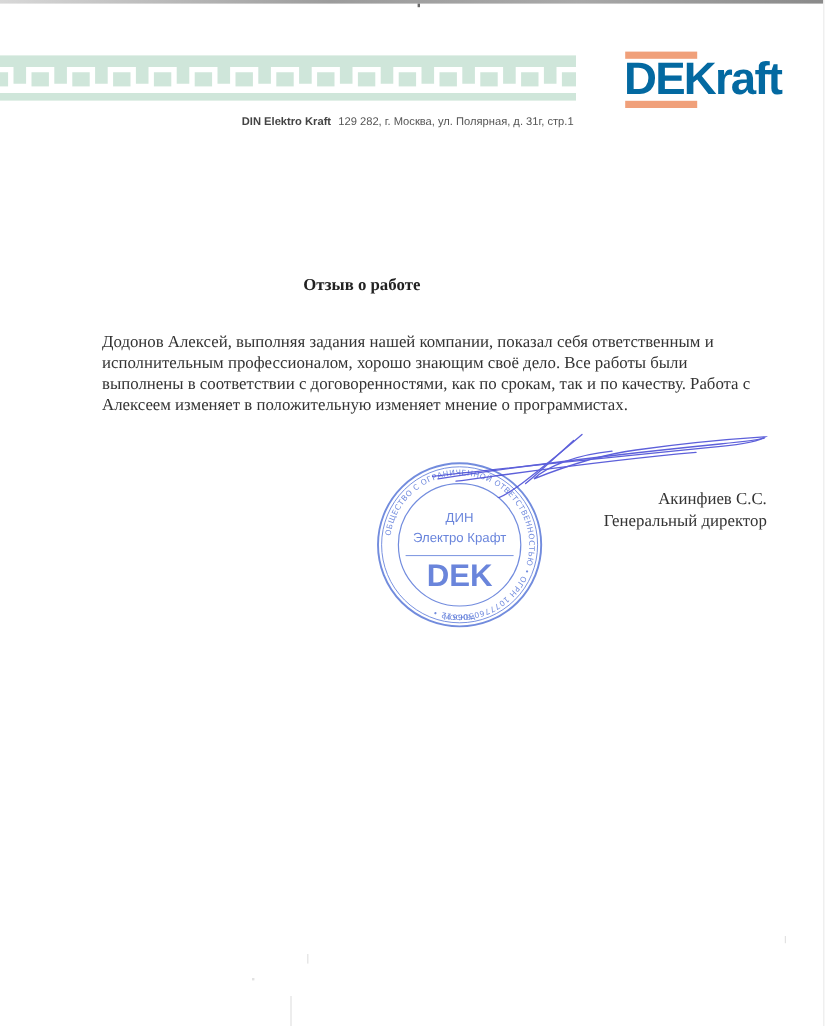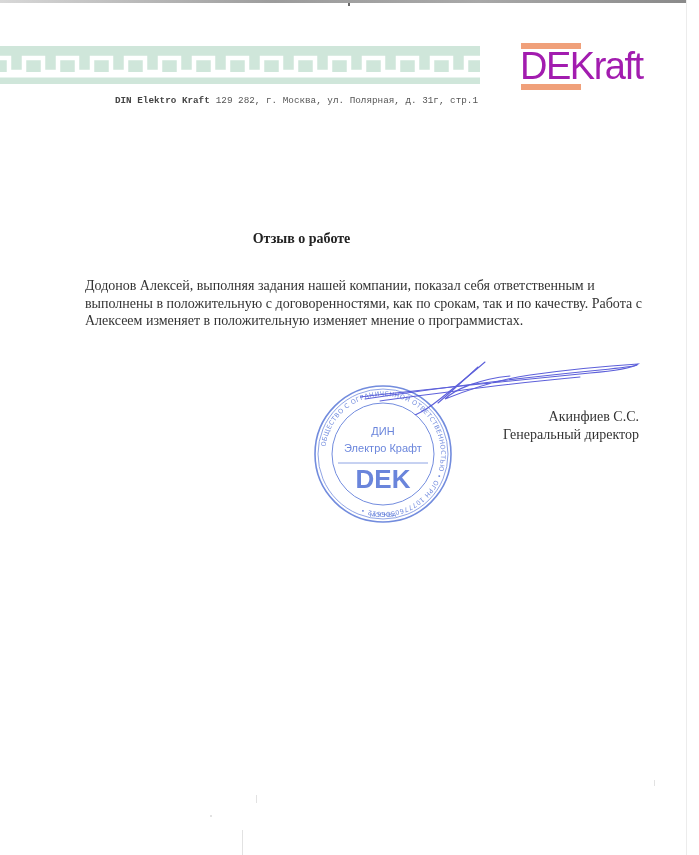--- a/index.html
+++ b/index.html
@@ -24,26 +24,26 @@
       position: absolute; left: 521px; top: 41px; width: 122px; height: 52px;
     }
     .logo .bar {
       position: absolute; left: 0; width: 60px; height: 6px;
       background: #f0a07a;
     }
     .logo .bar.top { top: 2px; }
     .logo .bar.bottom { top: 43px; }
     .logo .word {
       position: absolute; left: -1px; top: 2px;
-      font-family: "Liberation Sans", sans-serif; font-weight: normal;
-      font-size: 38px; letter-spacing: -1.5px; color: #a21caf; line-height: 46px;
+      font-family: "Liberation Sans", sans-serif; font-weight: bold;
+      font-size: 38px; letter-spacing: -1.5px; color: #0369a1; line-height: 46px;
     }
     .address {
       position: absolute; right: 221px; top: 95px; text-align: left;
-      font-family: Liberation Mono, monospace; font-size: 9.3px; color: #555;
+      font-family: Liberation Sans, sans-serif; font-size: 9.3px; color: #555;
       line-height: 12px; white-space: nowrap;
     }
     .address .company { font-weight: bold; color: #444; margin-right: 6px; }
     .address .line2 { padding-left: 84px; }
     .title {
       position: absolute; left: 0; width: 603px; top: 231px; text-align: center;
       font-weight: bold; font-size: 14px; color: #222;
     }
     .body-text {
       position: absolute; left: 85px; top: 277px; width: 560px;
@@ -85,21 +85,22 @@
 <div class="address">
   <div>
     <span class="company">DIN Elektro Kraft</span><span>129 282, г. Москва, ул. Полярная, д. 31г, стр.1</span>
   </div>
 </div>
 
 <div class="title">Отзыв о работе</div>
 
 <div class="body-text">
   <span>Додонов Алексей, выполняя задания нашей компании, показал себя ответственным и</span>
-  <span>выполнены в положительную с договоренностями, как по срокам, так и по качеству. Работа с</span>
+  <span>исполнительным профессионалом, хорошо знающим своё дело. Все работы были</span>
+  <span>выполнены в соответствии с договоренностями, как по срокам, так и по качеству. Работа с</span>
   <span>Алексеем изменяет в положительную изменяет мнение о программистах.</span>
 </div>
 
 <svg class="stamp" viewBox="0 0 142 142">
   <defs>
     <path id="rimPath" d="M71,71 m-58,0 a58,58 0 1,1 116,0 a58,58 0 1,1 -116,0"></path>
   </defs>
   <g fill="none" stroke="#5a78d8" opacity="0.85">
     <circle cx="71" cy="71" r="68" stroke-width="1.6"></circle>
     <circle cx="71" cy="71" r="65" stroke-width="0.8"></circle>

